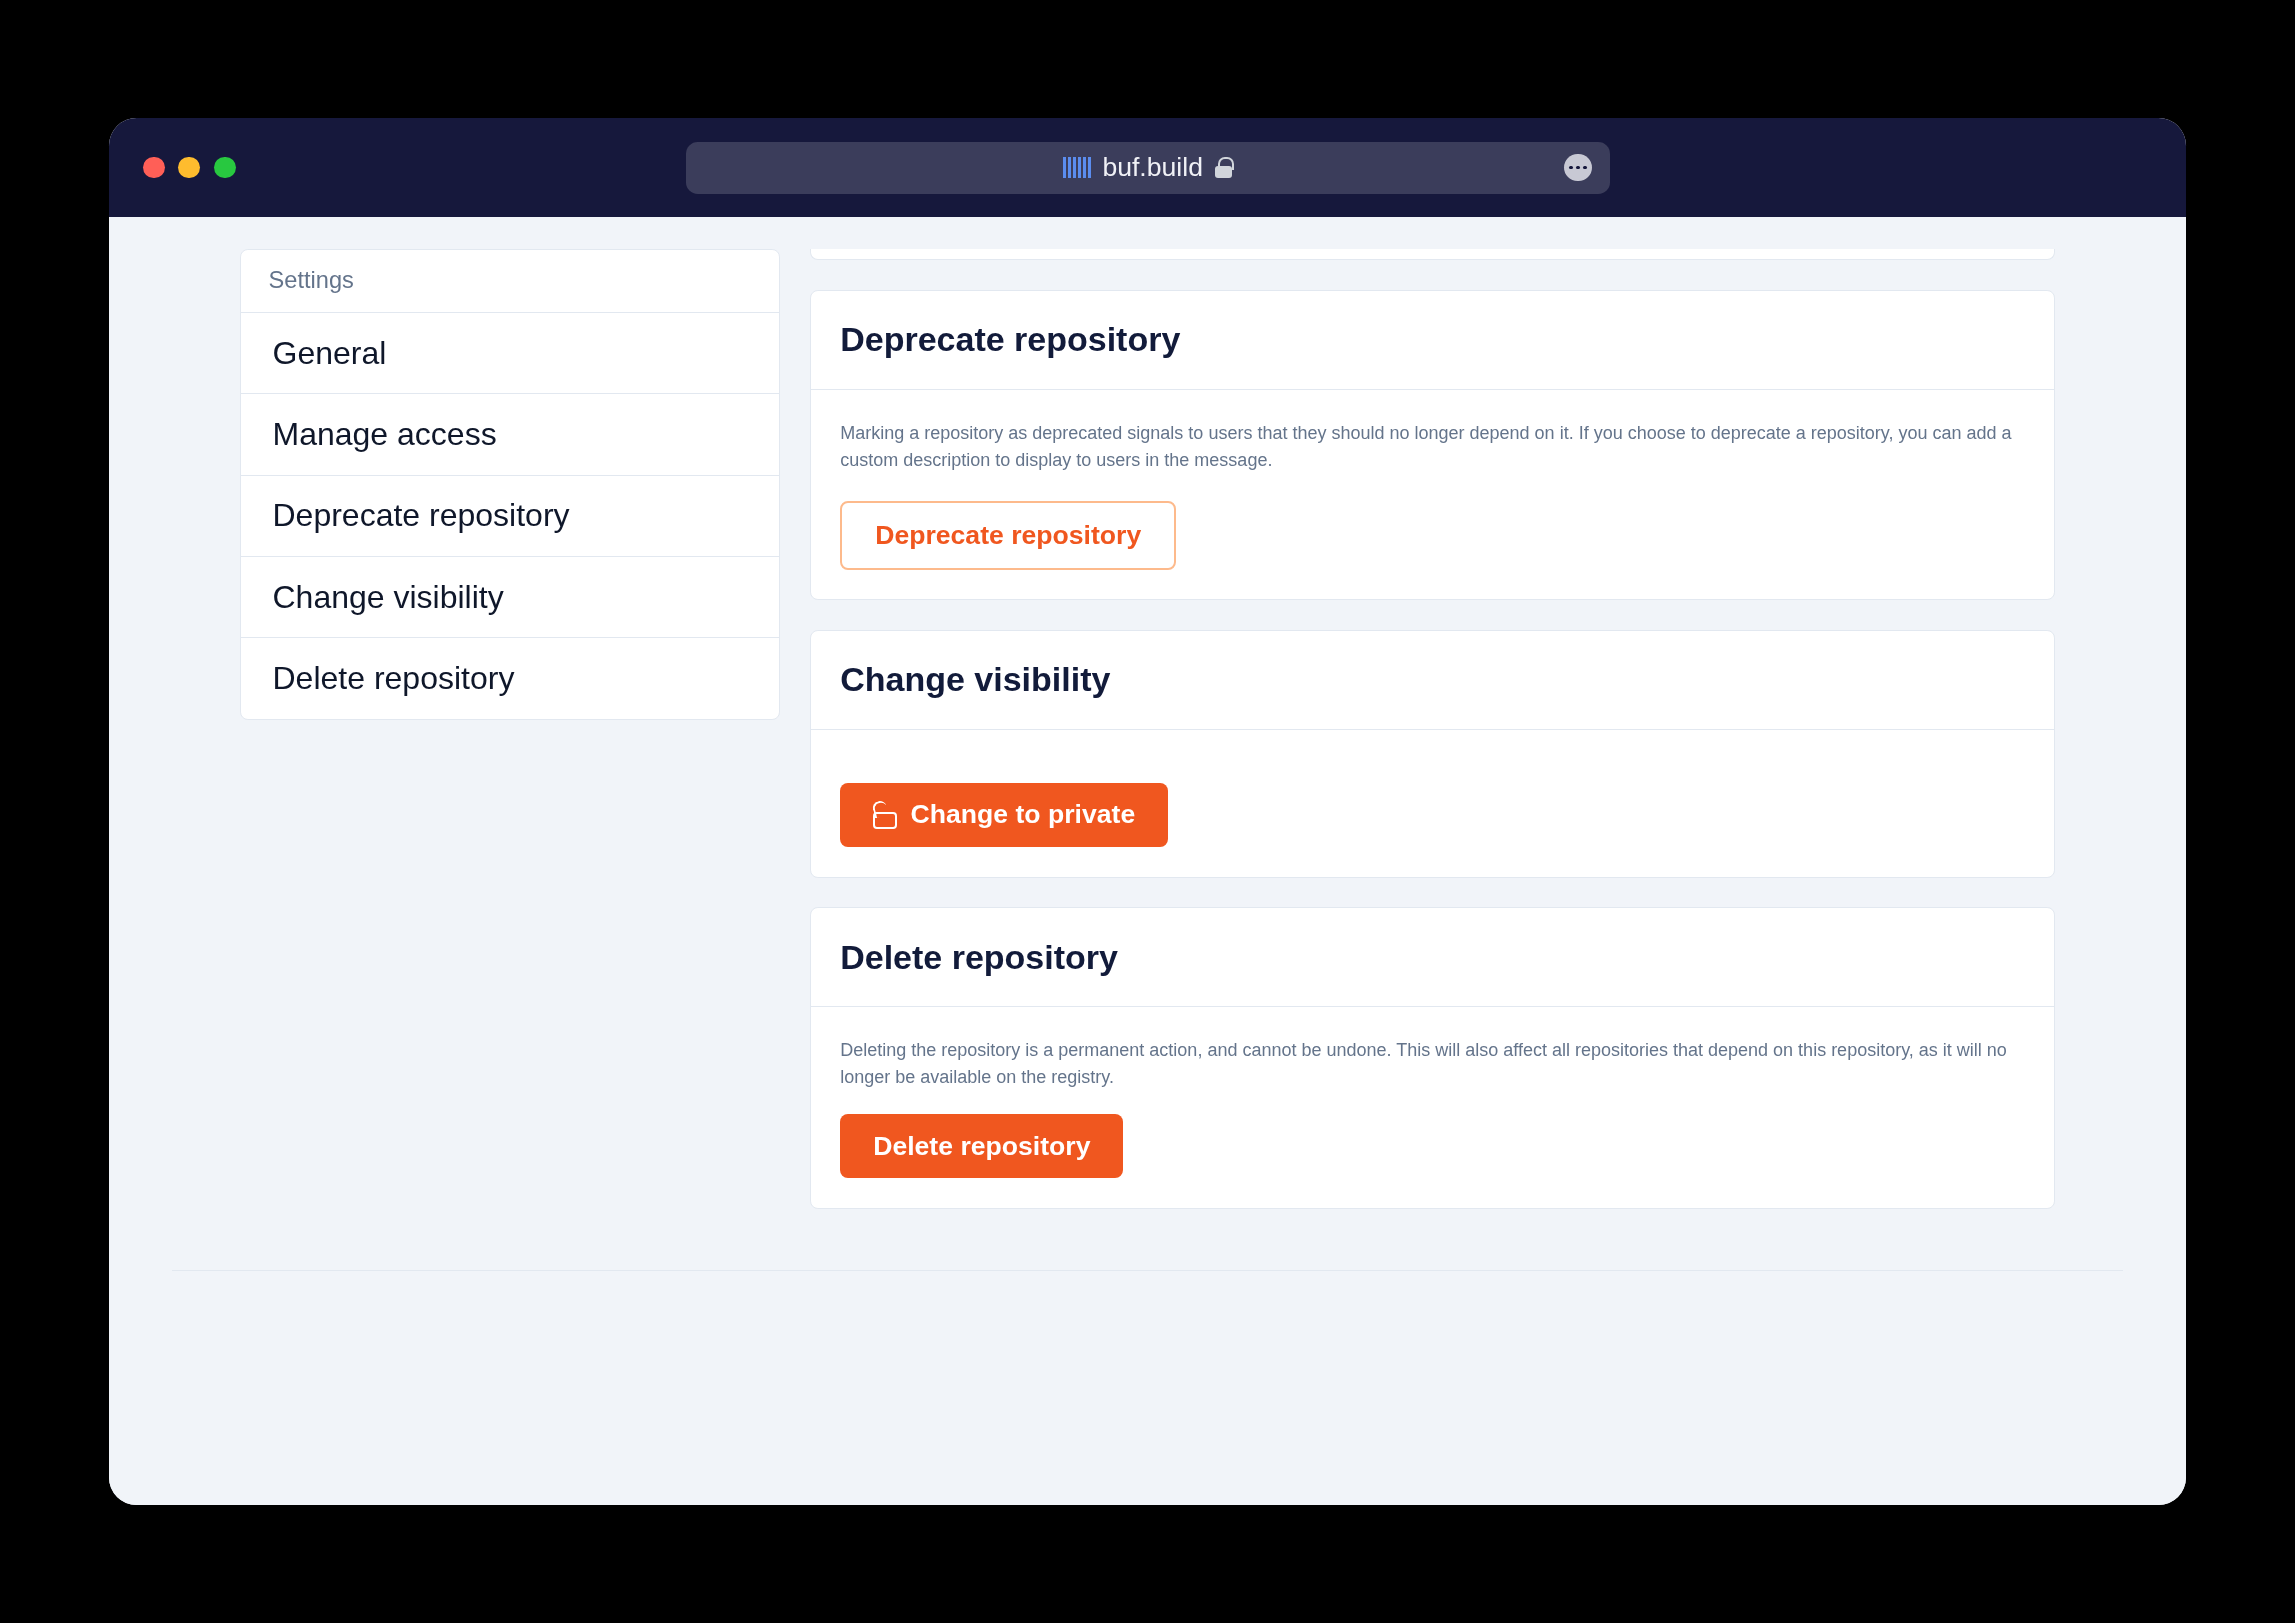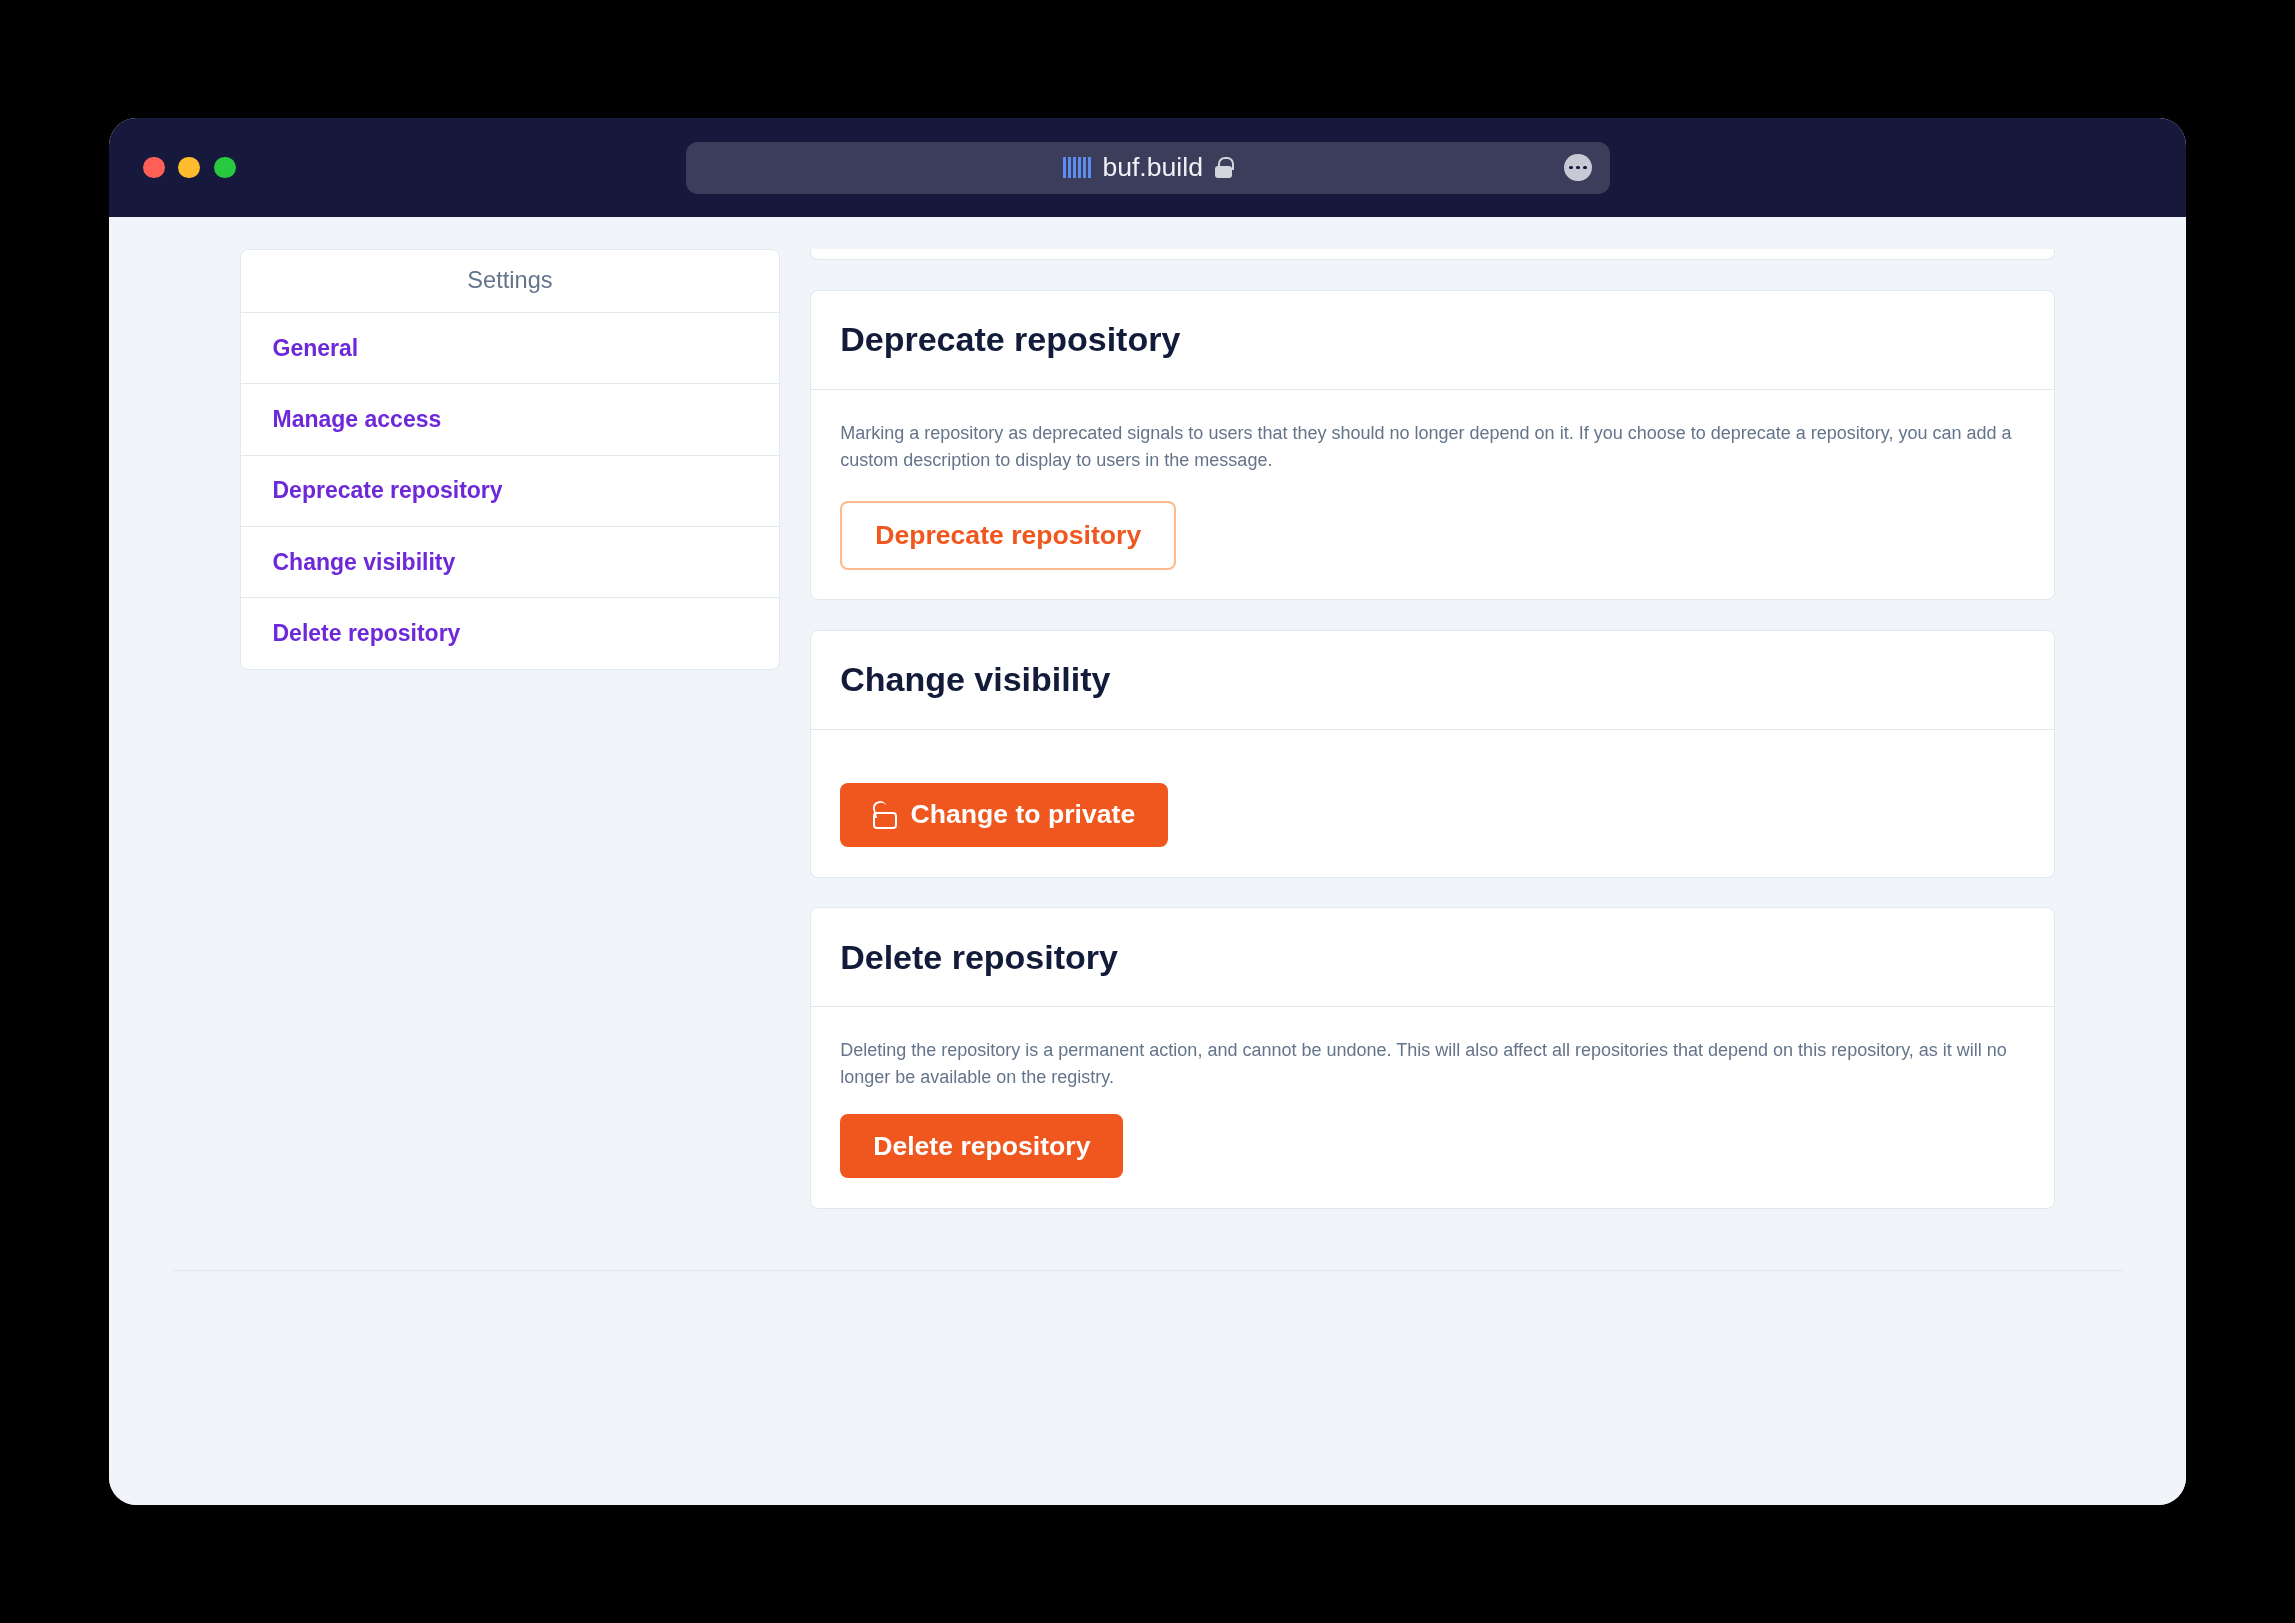--- a/index.html
+++ b/index.html
@@ -79,28 +79,27 @@
       background: #fff;
       border: 1px solid #e2e8f0;
       border-radius: 7.9px;
       overflow: hidden;
     }
     .sidebar-header {
       padding: 17.7px 27.6px;
       color: #64748b;
       font-size: 23.6px;
       border-bottom: 1px solid #e2e8f0;
-      text-align: center;
     }
     .sidebar-item {
       padding: 21.7px 31.5px;
       border-bottom: 1px solid #e2e8f0;
-      color: #6d28d9;
-      font-size: 23px;
-      font-weight: 700;
+      color: #0f172a;
+      font-size: 32px;
+      font-weight: 400;
       cursor: pointer;
     }
     .sidebar-item:last-child { border-bottom: none; }
 
     .main { flex: 1; display: flex; flex-direction: column; gap: 29.6px; }
 
     .card {
       background: #fff;
       border: 1px solid #e2e8f0;
       border-radius: 7.9px;

